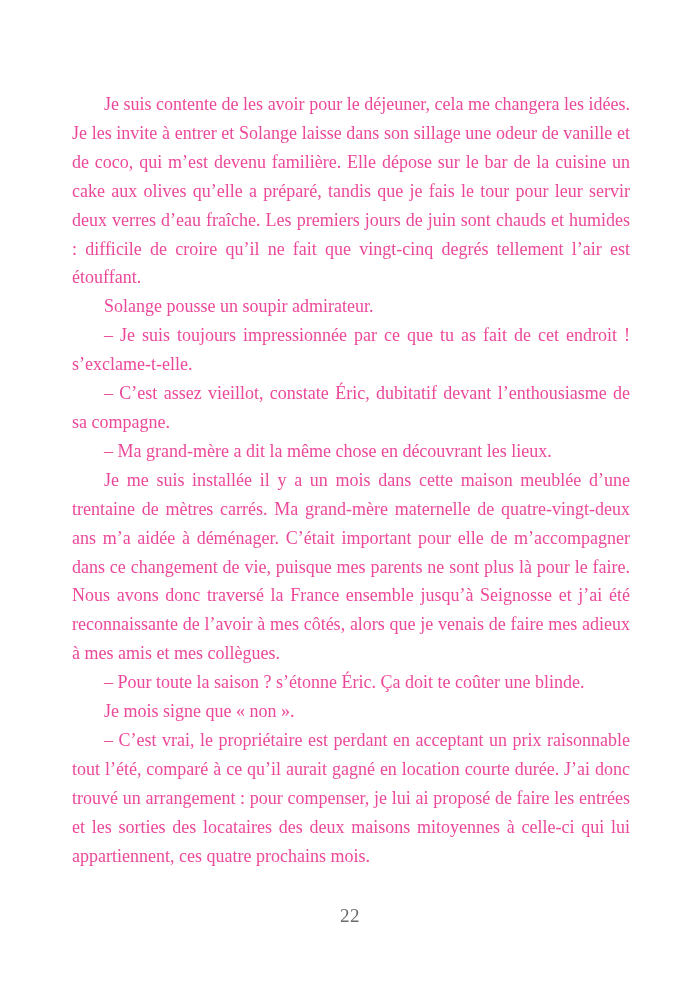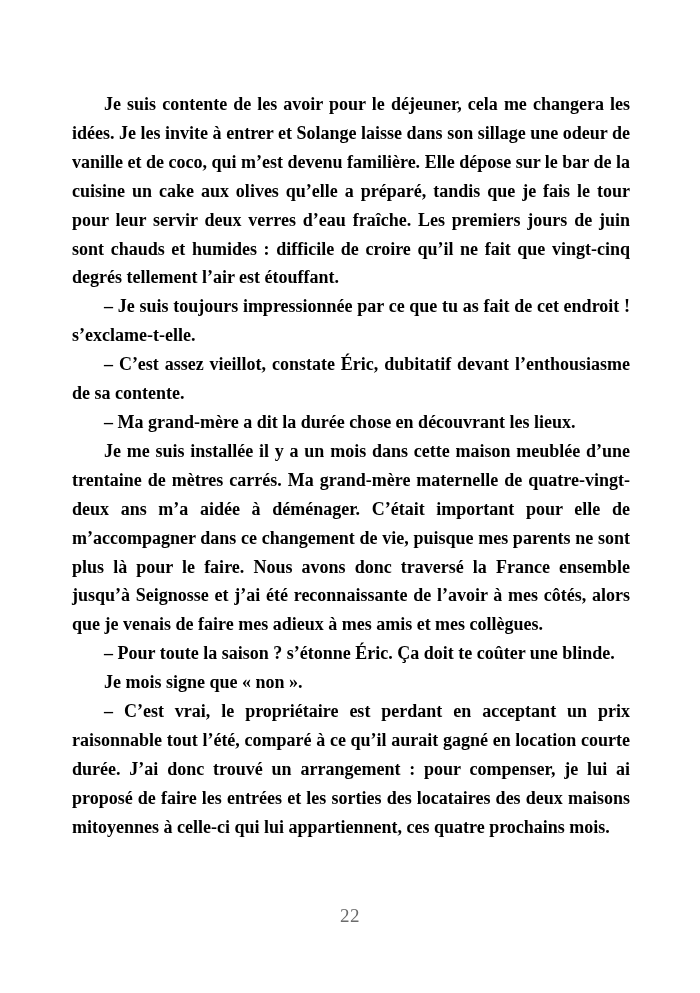--- a/index.html
+++ b/index.html
@@ -13,26 +13,25 @@
     height: 993px;
     background: #ffffff;
     overflow: hidden;
     font-family: "Liberation Serif", "DejaVu Serif", serif;
   }
   .text-block {
     position: absolute;
     top: 90px;
     left: 72px;
     width: 558px;
-    color: #000000;
+    color: #ec4899;
     font-size: 18px;
     line-height: 28.9px;
     text-align: justify;
     text-justify: inter-word;
-    font-weight: bold;
   }
   .text-block p {
     margin: 0;
     padding: 0;
     text-indent: 32px;
   }
   .page-number {
     position: absolute;
     top: 905px;
     left: 0;
@@ -42,22 +41,23 @@
     color: #6b6b6b;
     letter-spacing: 0.5px;
   }
 </style>
 </head>
 <body>
 
 <div class="page">
   <div class="text-block">
     <p>Je suis contente de les avoir pour le déjeuner, cela me changera les idées. Je les invite à entrer et Solange laisse dans son sillage une odeur de vanille et de coco, qui m’est devenu familière. Elle dépose sur le bar de la cuisine un cake aux olives qu’elle a préparé, tandis que je fais le tour pour leur servir deux verres d’eau fraîche. Les premiers jours de juin sont chauds et humides : difficile de croire qu’il ne fait que vingt-cinq degrés tellement l’air est étouffant.</p>
+    <p>Solange pousse un soupir admirateur.</p>
     <p>– Je suis toujours impressionnée par ce que tu as fait de cet endroit ! s’exclame-t-elle.</p>
-    <p>– C’est assez vieillot, constate Éric, dubitatif devant l’enthousiasme de sa contente.</p>
-    <p>– Ma grand-mère a dit la durée chose en découvrant les lieux.</p>
+    <p>– C’est assez vieillot, constate Éric, dubitatif devant l’enthousiasme de sa compagne.</p>
+    <p>– Ma grand-mère a dit la même chose en découvrant les lieux.</p>
     <p>Je me suis installée il y a un mois dans cette maison meublée d’une trentaine de mètres carrés. Ma grand-mère maternelle de quatre-vingt-deux ans m’a aidée à déménager. C’était important pour elle de m’accompagner dans ce changement de vie, puisque mes parents ne sont plus là pour le faire. Nous avons donc traversé la France ensemble jusqu’à Seignosse et j’ai été reconnaissante de l’avoir à mes côtés, alors que je venais de faire mes adieux à mes amis et mes collègues.</p>
     <p>– Pour toute la saison ? s’étonne Éric. Ça doit te coûter une blinde.</p>
     <p>Je mois signe que « non ».</p>
     <p>– C’est vrai, le propriétaire est perdant en acceptant un prix raisonnable tout l’été, comparé à ce qu’il aurait gagné en location courte durée. J’ai donc trouvé un arrangement : pour compenser, je lui ai proposé de faire les entrées et les sorties des locataires des deux maisons mitoyennes à celle-ci qui lui appartiennent, ces quatre prochains mois.</p>
   </div>
   <div class="page-number">22</div>
 </div>
 
 </body></html>

